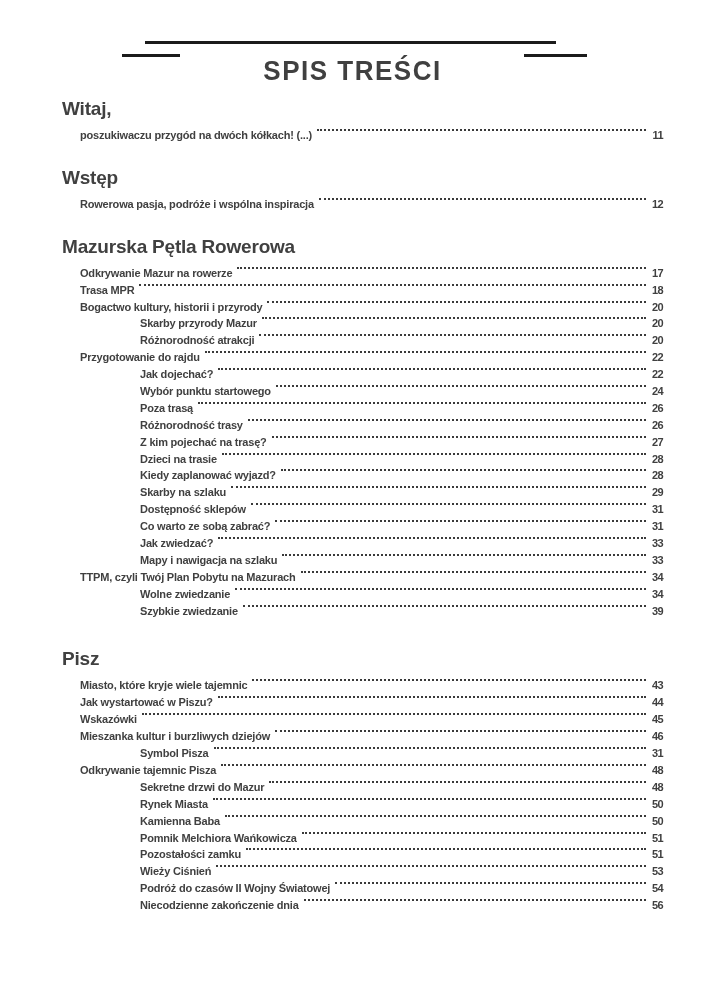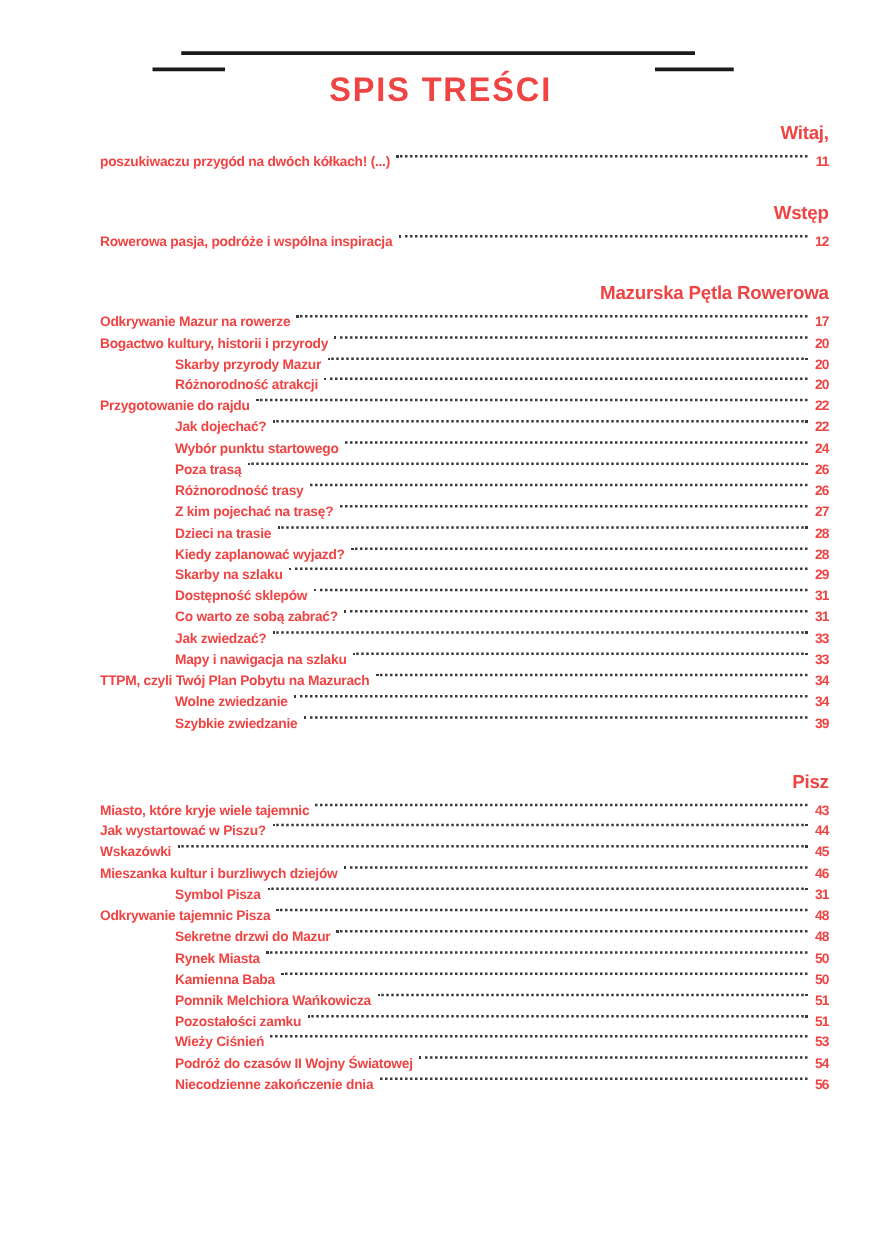--- a/index.html
+++ b/index.html
@@ -1,46 +1,45 @@
 <!DOCTYPE html>
 <html><head>
 <meta charset="utf-8">
 <style>
   html,body{margin:0;padding:0;background:#ffffff;}
   .page{
     position:relative;
     width:705px;height:1000px;
     background:#ffffff;
     font-family:"Liberation Sans",sans-serif;
-    color:#ef4444;
+    color:#404040;
     overflow:hidden;
   }
   
   .deco{position:absolute;background:#1b1b1b;height:3px;}
   .deco-long{left:145px;top:41px;width:411px;}
   .deco-left{left:122px;top:54px;width:58px;}
   .deco-right{left:524px;top:54px;width:63px;}
   .title{
     position:absolute;left:0;top:56px;width:100%;
     text-align:center;
     font-size:26px;font-weight:700;
     letter-spacing:1.5px;
     transform:scaleY(1.05);
   }
   
   .toc{
     position:absolute;left:62px;top:98px;width:601px;
   }
   .section{margin-bottom:21px;}
   .section-heading{
-    font-size:15px;font-weight:700;
+    font-size:19px;font-weight:700;
     letter-spacing:-0.2px;
     margin:0 0 9px 0;
     transform-origin:left center;
-    text-align:right;
   }
   .sec-gap-lg{margin-top:27px;}
   .row{
     display:flex;align-items:flex-start;
     height:16.9px;
     font-size:11px;font-weight:700;
     letter-spacing:-0.2px;
   }
   .row .label{white-space:nowrap;}
   .row.lvl1{padding-left:18px;}
@@ -84,20 +83,25 @@
         </div>
       </div>
       <div class="section">
         <div class="section-heading">Mazurska Pętla Rowerowa</div>
         <div class="row lvl1">
           <span class="label">Odkrywanie Mazur na rowerze</span>
           <span class="leader"></span>
           <span class="pg">17</span>
         </div>
         <div class="row lvl1">
+          <span class="label">Trasa MPR</span>
+          <span class="leader"></span>
+          <span class="pg">18</span>
+        </div>
+        <div class="row lvl1">
           <span class="label">Bogactwo kultury, historii i przyrody</span>
           <span class="leader"></span>
           <span class="pg">20</span>
         </div>
         <div class="row lvl2">
           <span class="label">Skarby przyrody Mazur</span>
           <span class="leader"></span>
           <span class="pg">20</span>
         </div>
         <div class="row lvl2">

